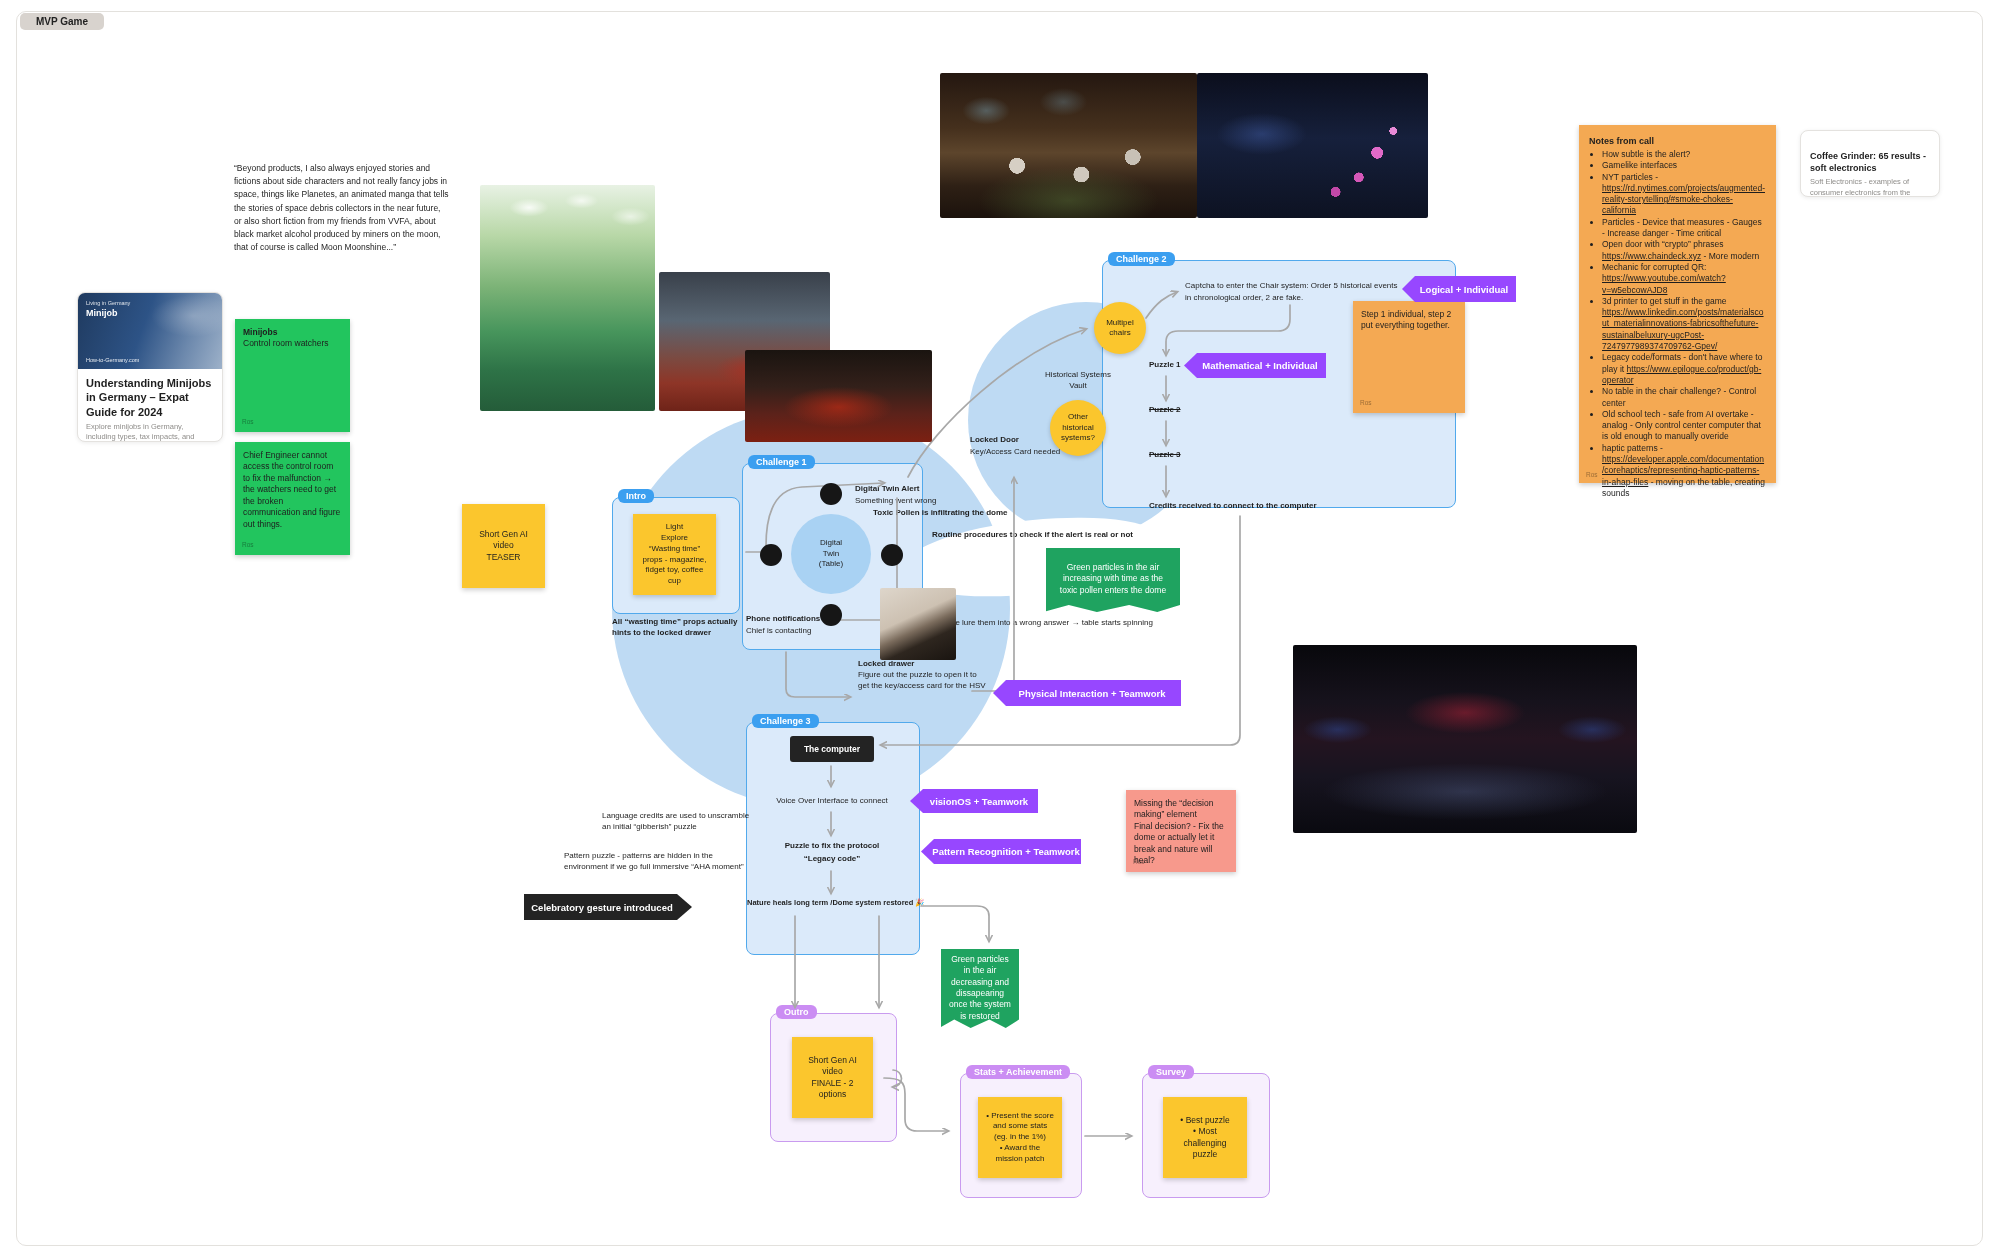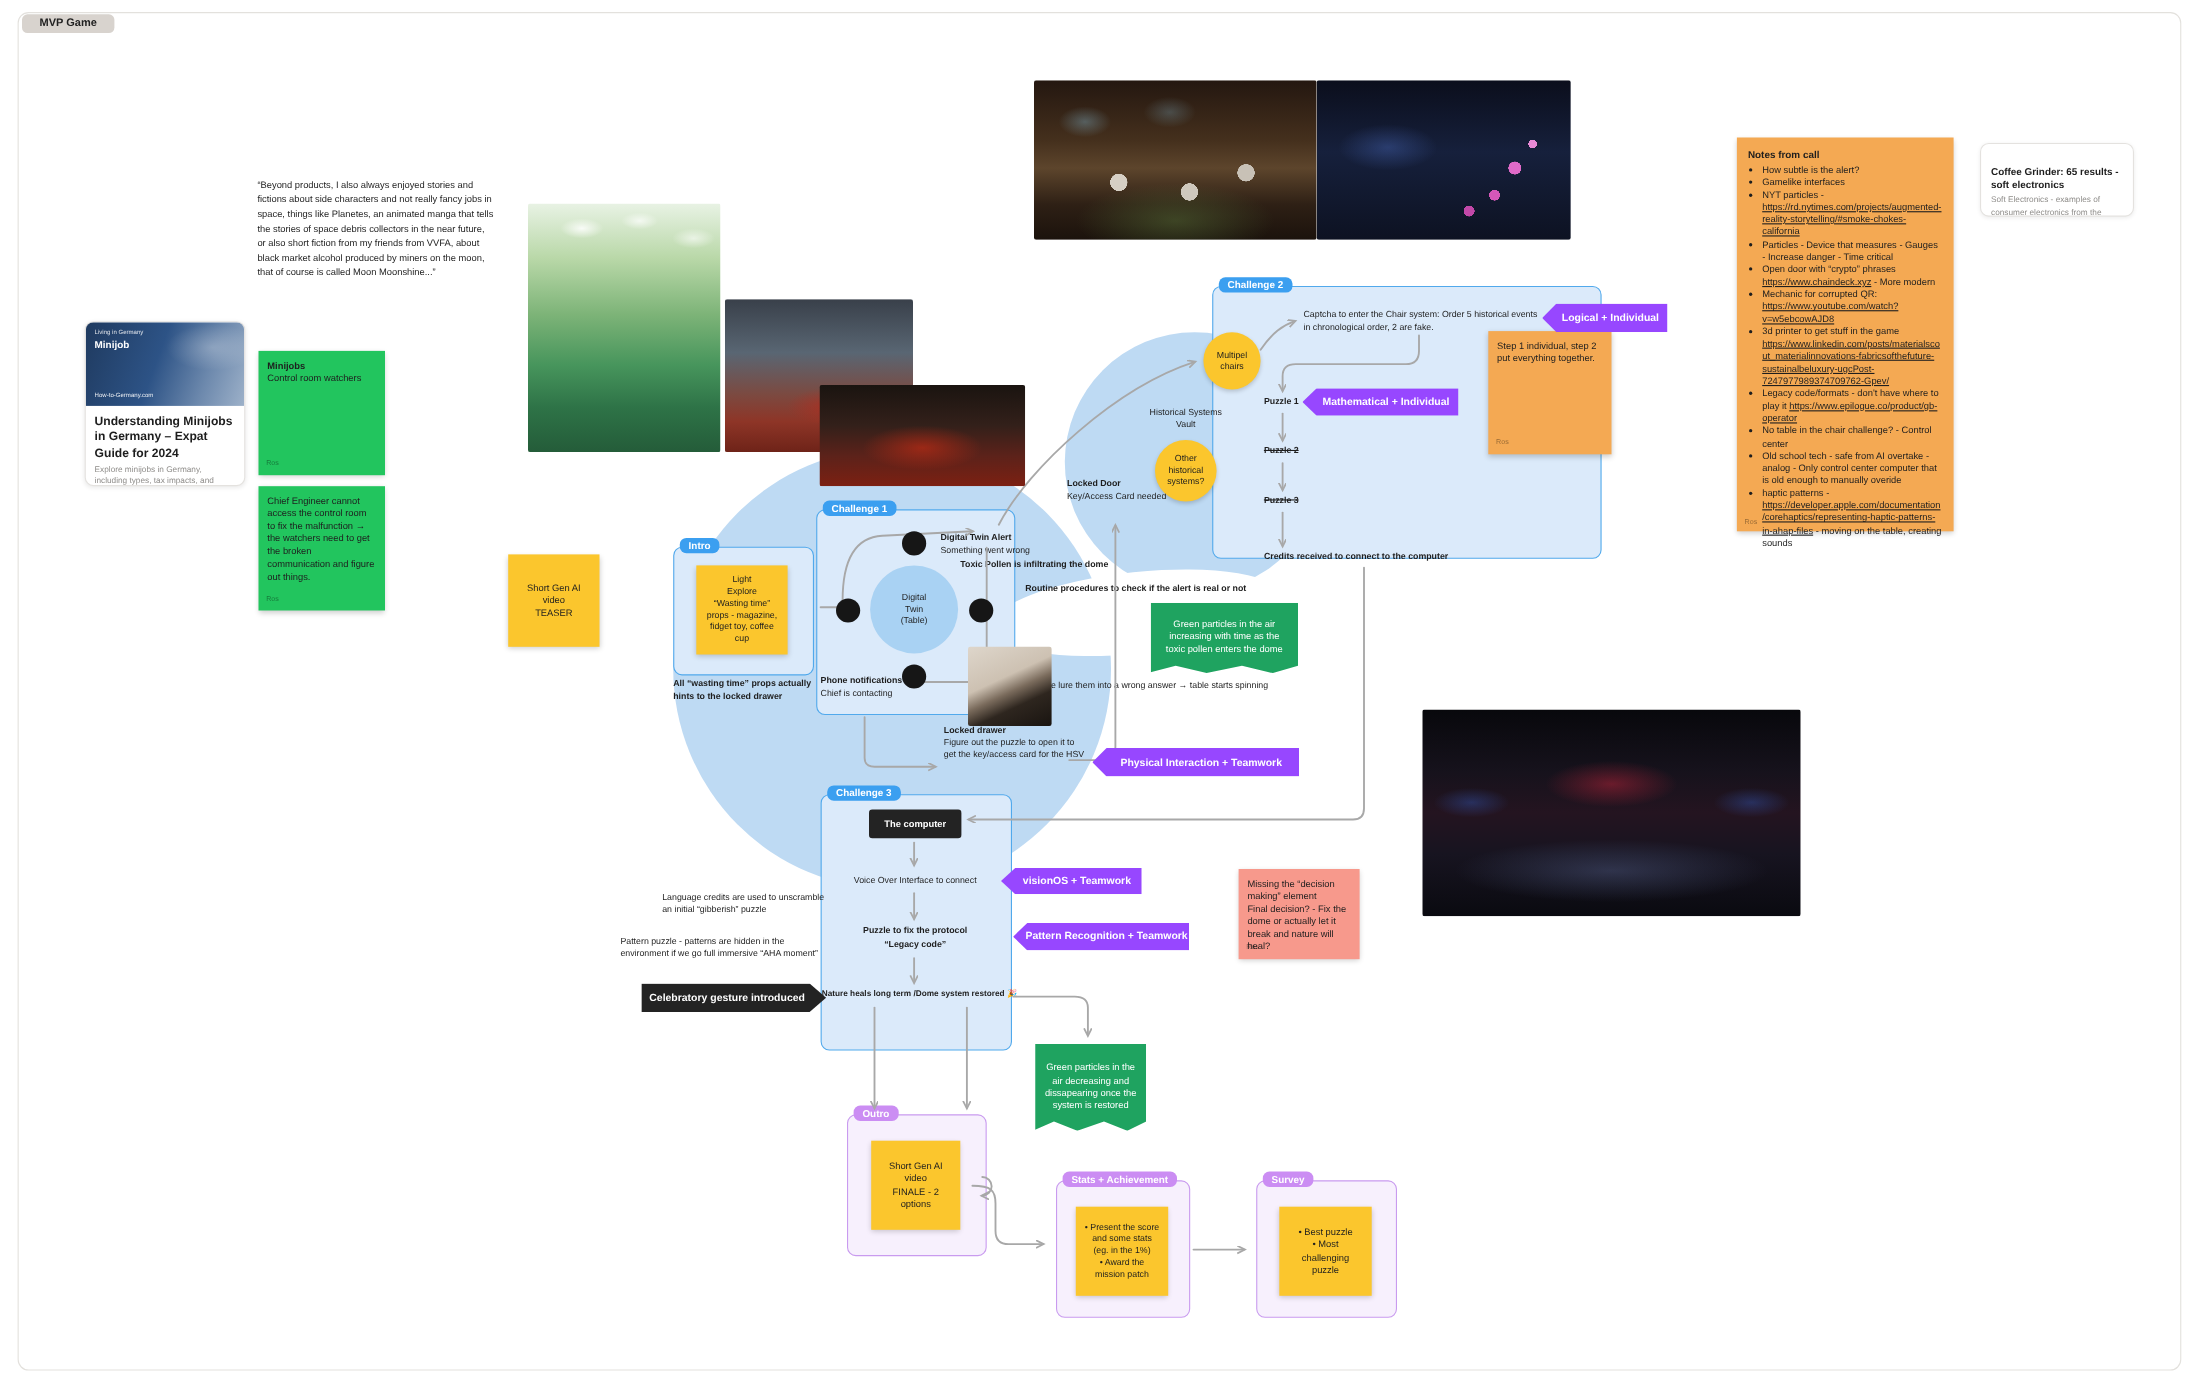--- a/index.html
+++ b/index.html
@@ -225,31 +225,31 @@
   <div class="box box-blue" style="left:746px;top:722px;width:174px;height:233px">
     <span class="badge bg-blue">Challenge 3</span>
   </div>
   <div class="blackbox" style="left:790px;top:736px;width:84px;height:26px">The computer</div>
   <div class="lbl ctr" style="left:763px;top:796px;width:138px">Voice Over Interface to connect</div>
   <div class="ptag" style="left:910px;top:789px;width:128px;height:24px">visionOS + Teamwork</div>
   <div class="lbl ctr b pre" style="left:766px;top:840px;width:132px;line-height:1.6">Puzzle to fix the protocol
 “Legacy code”</div>
   <div class="ptag" style="left:921px;top:839px;width:160px;height:25px">Pattern Recognition + Teamwork</div>
   <div class="lbl b" style="left:747px;top:898px;white-space:nowrap;font-size:7.5px">Nature heals long term /Dome system restored 🎉</div>
-  <div class="btag" style="left:583px;top:894px;width:168px;height:26px">Celebratory gesture introduced</div>
+  <div class="btag" style="left:524px;top:894px;width:168px;height:26px">Celebratory gesture introduced</div>
   <div class="lbl" style="left:602px;top:811px;width:148px">Language credits are used to unscramble an initial “gibberish” puzzle</div>
   <div class="lbl" style="left:564px;top:851px;width:190px">Pattern puzzle - patterns are hidden in the environment if we go full immersive “AHA moment”</div>
 
   <div class="stk stk-tl pk" style="left:1126px;top:790px;width:110px;height:82px">
     <div class="pre">Missing the “decision making” element
 Final decision? - Fix the dome or actually let it break and nature will heal?</div>
     <span class="au">Ros</span>
   </div>
 
-  <div class="stk grn" style="left:941px;top:949px;width:101px;height:84px">Green particles in the air decreasing and dissapearing once the system is restored</div>
+  <div class="stk grn" style="left:941px;top:949px;width:78px;height:84px">Green particles in the air decreasing and dissapearing once the system is restored</div>
 
   <div class="box box-pur" style="left:770px;top:1013px;width:127px;height:129px">
     <span class="badge bg-pur">Outro</span>
   </div>
   <div class="stk y pre" style="left:792px;top:1037px;width:81px;height:81px">Short Gen AI video
 FINALE - 2 options</div>
 
   <div class="box box-pur" style="left:960px;top:1073px;width:122px;height:125px">
     <span class="badge bg-pur">Stats + Achievement</span>
   </div>

